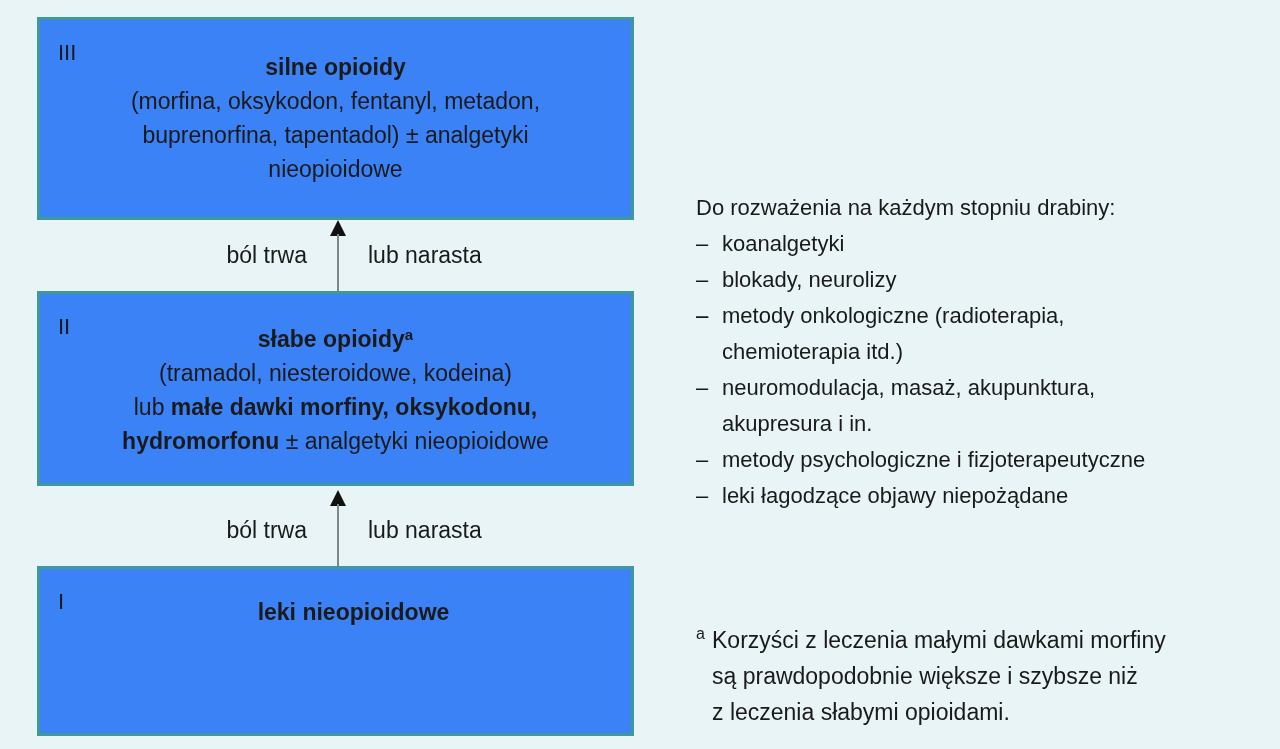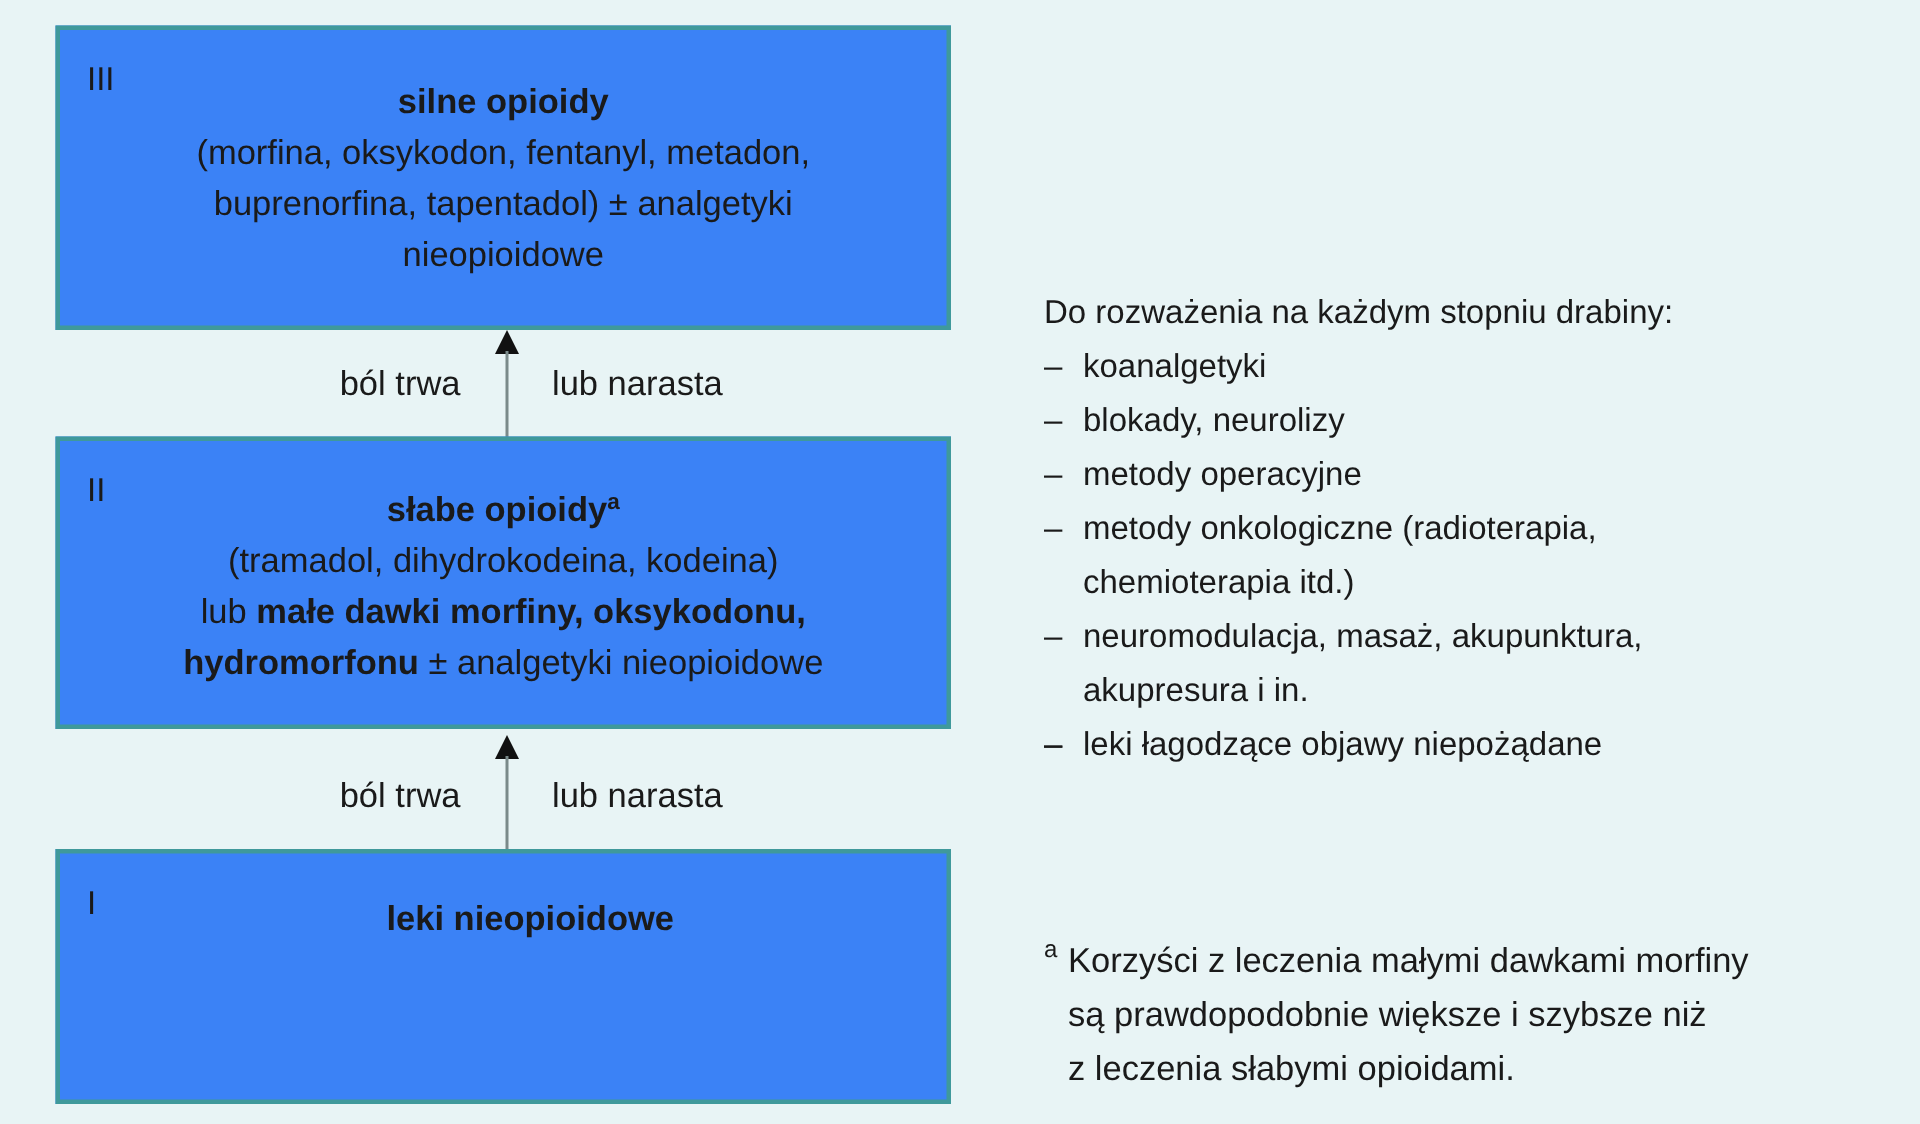--- a/index.html
+++ b/index.html
@@ -65,21 +65,21 @@
   <div class="conn-arrow" style="top:0;"></div>
   <div class="conn-line" style="top:14px;height:59px;"></div>
   <span class="conn-left" style="top:22px;">ból trwa</span>
   <span class="conn-right" style="top:22px;">lub narasta</span>
 </div>
 
 <div class="box" style="top:291px;height:195px;">
   <span class="step-num">II</span>
   <div class="box-content" style="top:28px;">
     <div class="b"><span>słabe opioidy</span><sup>a</sup></div>
-    <div>(tramadol, dihydrokodeina, kodeina)</div>
+    <div>(tramadol, niesteroidowe, kodeina)</div>
     <div><span>lub </span><span class="b">małe dawki morfiny, oksykodonu,</span></div>
     <div><span class="b">hydromorfonu</span><span> ± analgetyki nieopioidowe</span></div>
   </div>
 </div>
 
 <div class="connector" style="top:487px;height:80px;">
   <div class="conn-arrow" style="top:3px;"></div>
   <div class="conn-line" style="top:17px;height:63px;"></div>
   <span class="conn-left" style="top:30px;">ból trwa</span>
   <span class="conn-right" style="top:30px;">lub narasta</span>
@@ -90,24 +90,24 @@
   <div class="box-content" style="top:26px;padding-left:36px;">
     <div class="b">leki nieopioidowe</div>
   </div>
 </div>
 
 <div class="side">
   <div>Do rozważenia na każdym stopniu drabiny:</div>
   <ul>
     <li><span class="dash">–</span><span>koanalgetyki</span></li>
     <li><span class="dash">–</span><span>blokady, neurolizy</span></li>
-    <li><span class="dash">–</span><span>metody operacyjne</span></li>
+    <li><span class="dash">–</span></li>
     <li style="width:470px;"><span class="dash">–</span><span>metody onkologiczne (radioterapia, chemioterapia itd.)</span></li>
     <li style="width:470px;"><span class="dash">–</span><span>neuromodulacja, masaż, akupunktura, akupresura i in.</span></li>
-    <li><span class="dash">–</span></li>
+    <li><span class="dash">–</span><span>metody psychologiczne i fizjoterapeutyczne</span></li>
     <li><span class="dash">–</span><span>leki łagodzące objawy niepożądane</span></li>
   </ul>
 </div>
 
 <div class="footnote">
   <span class="fn-mark">a</span>
   <div>Korzyści z leczenia małymi dawkami morfiny</div>
   <div>są prawdopodobnie większe i szybsze niż</div>
   <div>z leczenia słabymi opioidami.</div>
 </div>

